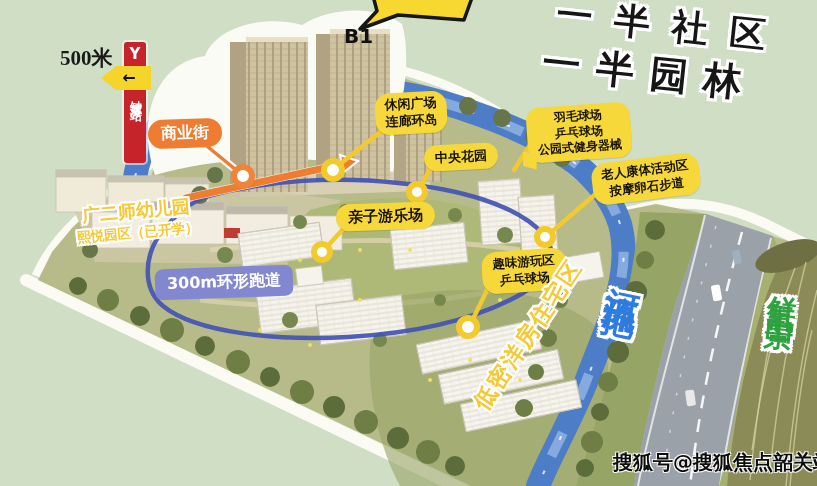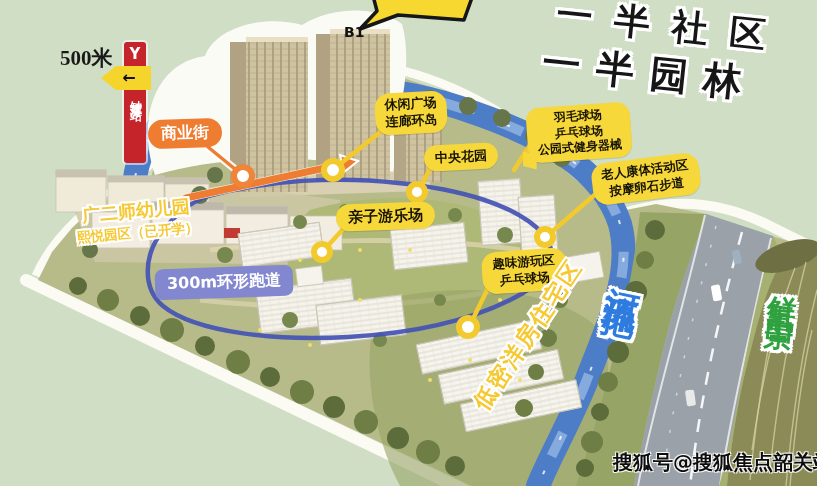--- a/index.html
+++ b/index.html
@@ -35,21 +35,21 @@
   .metro-logo{left:124px;top:45px;width:22px;text-align:center;color:#fff;
         font-size:15px;font-weight:900;}
   .station-arrow{left:101px;top:66px;width:50px;height:24px;background:#f5d42c;
         clip-path:polygon(0 50%,30% 0,100% 0,100% 100%,30% 100%);
         display:flex;align-items:center;justify-content:center;}
   .station-arrow span{color:#111;font-weight:900;font-size:16px;line-height:1;margin-left:6px;}
   .station-name{left:127px;top:90px;width:17px;color:#fff;font-size:12px;font-weight:700;
         writing-mode:vertical-rl;text-orientation:upright;letter-spacing:3px;line-height:17px;}
 
   
-  .b1{left:344px;top:24px;font-size:14px;font-weight:900;color:#101010;text-align:center;}
+  .b1{left:344px;top:24px;font-size:20px;font-weight:900;color:#101010;text-align:center;}
 
   
   .ylabel{background:#f7d83a;border-radius:15px;color:#181403;font-weight:800;
         text-align:center;box-shadow:0 1px 0 rgba(0,0,0,.12);}
   .olabel{background:#ee7d31;border-radius:16px;color:#fff;font-weight:800;text-align:center;}
   .plabel{background:#8287cf;border-radius:8px;color:#fff;font-weight:800;text-align:center;}
 
   .lbl-shangye{left:148px;top:119px;padding:4px 13px;font-size:16px;transform:rotate(-2deg);}
   .lbl-xiuxian{left:375px;top:92px;padding:4px 10px;font-size:13px;line-height:1.3;transform:rotate(-3deg);}
   .lbl-zhongyang{left:424px;top:144px;padding:4px 11px;font-size:13px;transform:rotate(-3deg);}

